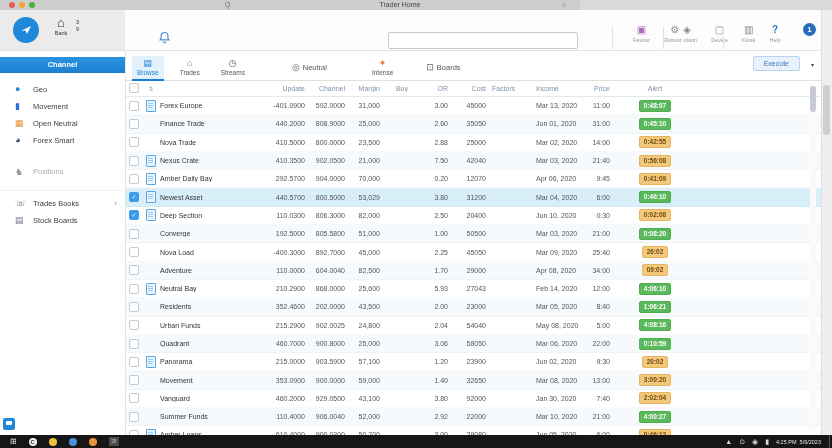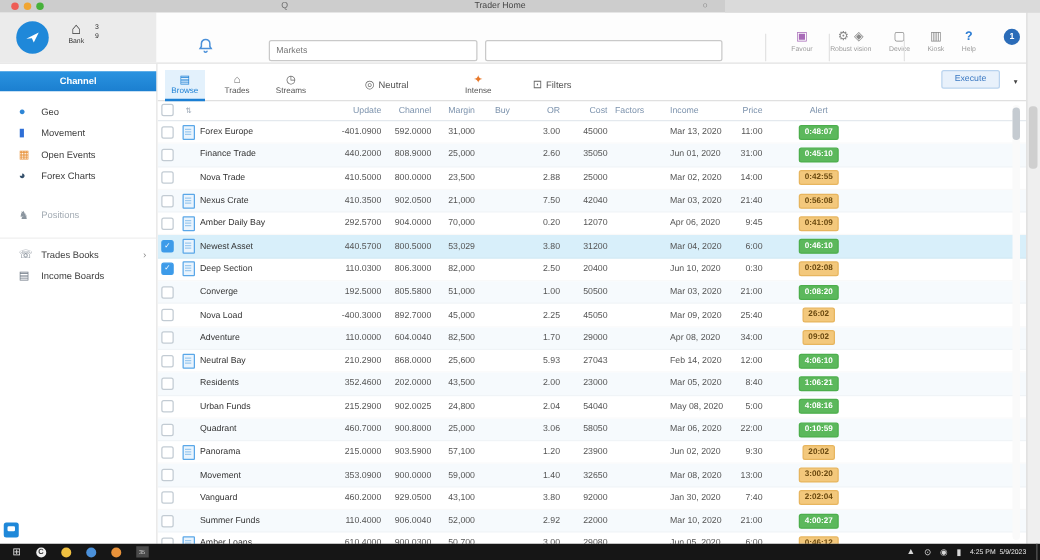--- a/index.html
+++ b/index.html
@@ -148,21 +148,20 @@
     <div class="counter">
       <div>3</div>
       <div>9</div>
     </div>
     <div class="bell">
       <svg width="13" height="13" viewBox="0 0 13 13">
           <path d="M6.5 1.5 a3.4 3.4 0 0 1 3.4 3.4 v2.3 l1 1.6 H2.1 l1 -1.6 V4.9 A3.4 3.4 0 0 1 6.5 1.5 Z" fill="none" stroke="#4a90d9" stroke-width="1.2"></path>
           <path d="M5.3 10.6 a1.2 1.2 0 0 0 2.4 0" fill="none" stroke="#4a90d9" stroke-width="1.2"></path>
         </svg>
     </div>
-    <input class="hdr-input inp1" type="text" placeholder="Markets" style="">
     <input class="hdr-input inp2" type="text" value="" style="">
     <div class="hdr-divider" style="left:612px;"></div>
     <div class="actions">
         <div class="action fav">
           <span class="ico">
             <span>▣</span>
           </span>
           <span class="lab">Favour</span>
         </div>
         <div class="action vision">
@@ -202,40 +201,40 @@
         <div class="side-item">
           <span class="ic" style="color: rgb(46, 134, 214);">●</span>
           <span class="tx">Geo</span>
         </div>
         <div class="side-item">
           <span class="ic" style="color: rgb(46, 111, 214);">▮</span>
           <span class="tx">Movement</span>
         </div>
         <div class="side-item">
           <span class="ic" style="color: rgb(232, 146, 58);">▦</span>
-          <span class="tx">Open Events</span>
+          <span class="tx">Open Neutral</span>
         </div>
         <div class="side-item">
           <span class="ic" style="color: rgb(53, 80, 107);">◕</span>
-          <span class="tx">Forex Charts</span>
+          <span class="tx">Forex Smart</span>
         </div>
       </div>
     <div class="side-section">
       <span class="ic">♞</span>
       <span class="tx">Positions</span>
     </div>
     <div class="side-footer">
         <div class="side-item">
           <span class="ic" style="color: rgb(107, 118, 130);">☏</span>
           <span class="tx">Trades Books</span>
           <span class="chev">›</span>
         </div>
         <div class="side-item">
           <span class="ic" style="color: rgb(107, 118, 130);">▤</span>
-          <span class="tx">Income Boards</span>
+          <span class="tx">Stock Boards</span>
         </div>
       </div>
     <div class="footer-logo"></div>
   </div>
 
   <div class="tabbar">
     <div class="tab t-browse active">
         <span class="glyph">▤</span>
         <span class="tlab">Browse</span>
       </div>
@@ -250,21 +249,21 @@
       <div class="tab t-phantoms inline">
         <span class="glyph">◎</span>
         <span class="tlab">Neutral</span>
       </div>
       <div class="tab t-intense">
         <span class="glyph">✦</span>
         <span class="tlab">Intense</span>
       </div>
       <div class="tab t-filters inline">
         <span class="glyph">⊡</span>
-        <span class="tlab">Filters</span>
+        <span class="tlab">Boards</span>
       </div>
       <button class="exec-btn">Execute</button>
     <span class="exec-caret">▾</span>
   </div>
 
   <div class="table-wrap">
     <div class="thead">
       <span class="c-cb">
           <span class="cb"></span>
         </span>

